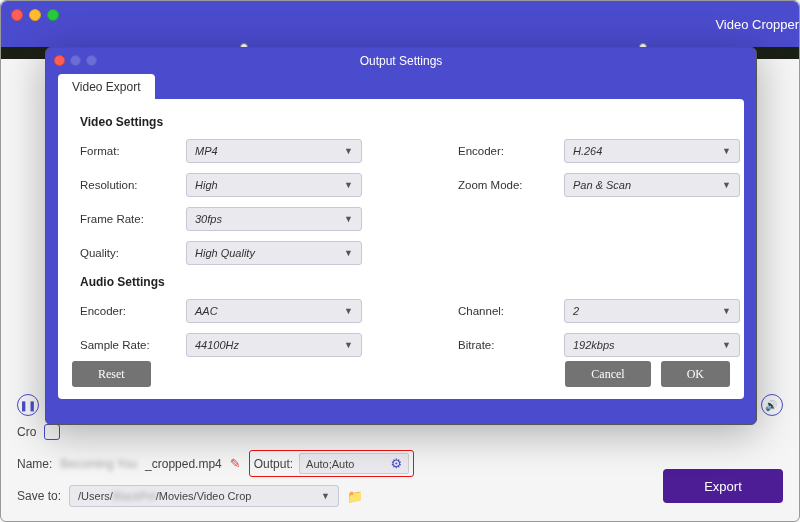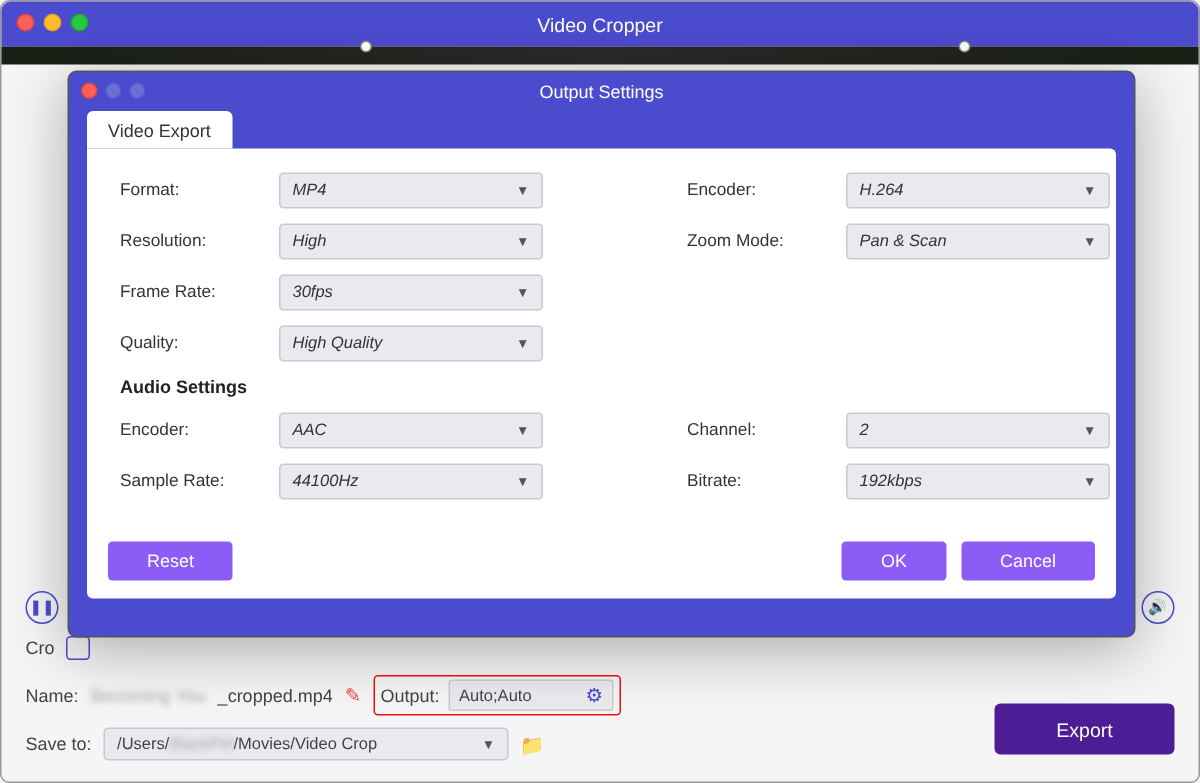--- a/index.html
+++ b/index.html
@@ -1,19 +1,19 @@
 <!DOCTYPE html>
 <html><head>
 <meta charset="utf-8">
 <style>
   * { box-sizing: border-box; margin: 0; padding: 0; font-family: -apple-system, BlinkMacSystemFont, "Segoe UI", sans-serif; }
   body { width: 800px; height: 522px; background: #f5f5f5; overflow: hidden; position: relative; }
 
   .main-window { width: 800px; height: 522px; background: #f5f5f5; border: 1px solid #999; border-radius: 6px; position: relative; }
-  .main-titlebar { height: 30px; background: #4B4BCE; display:flex; align-items:center; justify-content:center; position:relative; border-radius:6px 6px 0 0; }
+  .main-titlebar { height: 46px; background: #4B4BCE; display:flex; align-items:center; justify-content:flex-end; position:relative; border-radius:6px 6px 0 0; }
   .traffic { position:absolute; left:10px; top:8px; display:flex; gap:6px; }
   .dot { width: 12px; height: 12px; border-radius:50%; }
   .dot.red { background:#ff5f57; border:1px solid #e04840; }
   .dot.yellow { background:#ffbd2e; border:1px solid #dfa023; }
   .dot.green { background:#28c940; border:1px solid #1aab2b; }
   .main-title { color:#fff; font-size:13px; }
 
   .orig-bar { height: 24px; background:#e8e8ee; display:flex; align-items:center; font-size:11px; color:#333; position:relative; }
   .orig-bar .seg { padding: 0 10px; }
   .orig-bar .right { margin-left:auto; }
@@ -55,21 +55,21 @@
 
   .dialog-body { background:#fff; margin:0 12px 12px; border-radius:0 4px 4px 4px; padding:16px 22px 14px; height:300px; position:relative; }
 
   .sect-title { font-weight:600; font-size:12px; color:#222; margin-bottom:10px; }
   .form-grid { display:grid; grid-template-columns: 88px 176px 60px 88px 176px; gap:10px 18px; align-items:center; font-size:11.5px; color:#333; }
   .form-grid .spacer { }
   .select { background:#e9e9ee; border:1px solid #c7c7d6; border-radius:3px; padding:4px 8px; height:24px; font-size:11px; display:flex; align-items:center; justify-content:space-between;font-style:italic; }
   .select .chev { color:#555; font-size:9px; }
 
   .dialog-buttons { position:absolute; left:14px; right:14px; bottom:12px; display:flex; align-items:center; }
-  .btn { height:26px; padding:0 26px; background:#8b5cf6; color:#fff; border:none; border-radius:3px; font-size:12px; }
+  .btn { height:26px; padding:0 26px; background:#737373; color:#fff; border:none; border-radius:3px; font-size:12px;font-family:Liberation Serif, serif; }
   .dialog-buttons .spacer-flex { flex:1; }
   .btn + .btn { margin-left:10px; }
 
   .audio-block { margin-top:10px; }
 </style>
 </head>
 <body>
 
 <div class="main-window">
   <div class="main-titlebar">
@@ -137,20 +137,21 @@
         <div class="dot dim"></div>
       </div>
       <span class="dialog-title">Output Settings</span>
     </div>
 
     <div class="tab-strip">
       <div class="tab">Video Export</div>
     </div>
 
     <div class="dialog-body">
+      <div class="sect-title">Video Settings</div>
 
       <div class="form-grid">
         <span>Format:</span>
         <div class="select">
             <span>MP4</span>
             <span class="chev">▼</span>
           </div>
         <span class="spacer"></span>
         <span>Encoder:</span>
         <div class="select">
@@ -214,18 +215,18 @@
           <div class="select">
               <span>192kbps</span>
               <span class="chev">▼</span>
             </div>
         </div>
       </div>
 
       <div class="dialog-buttons">
         <button class="btn">Reset</button>
         <div class="spacer-flex"></div>
+        <button class="btn">Cancel</button>
         <button class="btn">OK</button>
-        <button class="btn">Cancel</button>
       </div>
     </div>
   </div>
 </div>
 
 </body></html>

